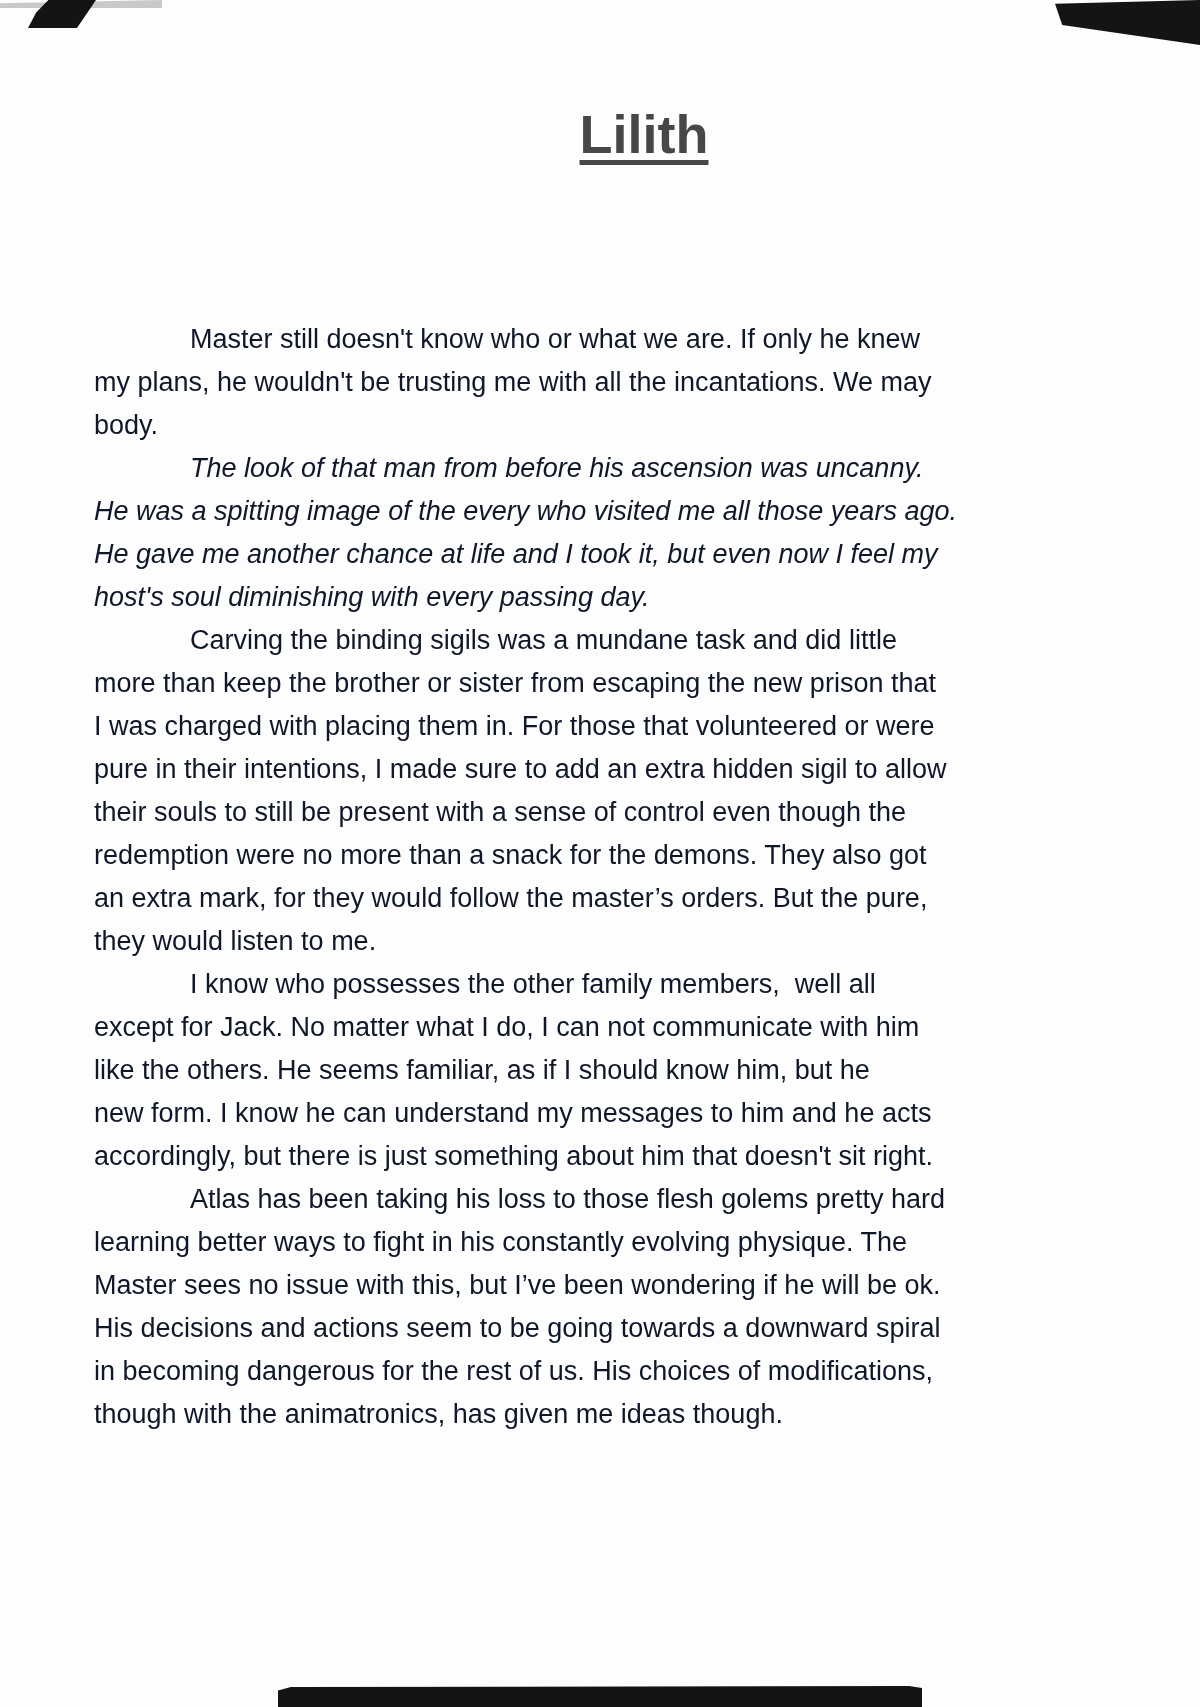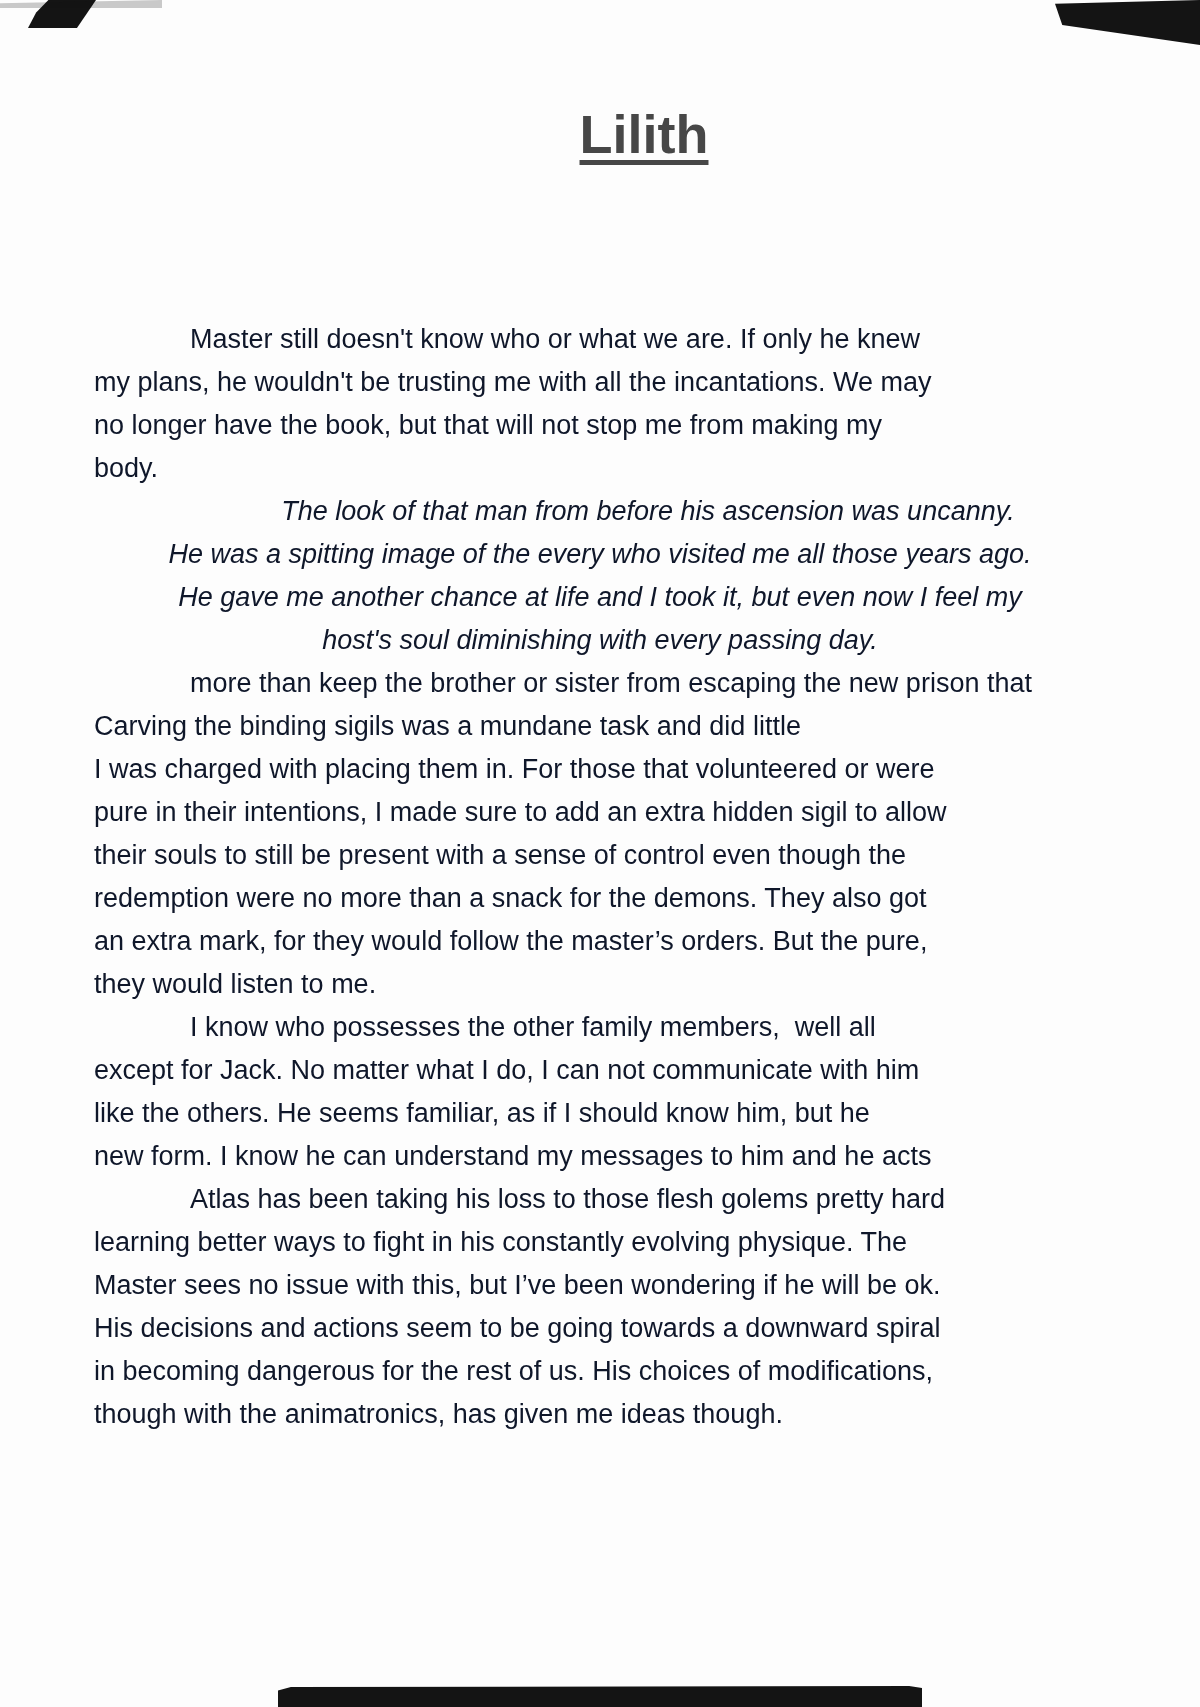--- a/index.html
+++ b/index.html
@@ -43,63 +43,63 @@
     text-decoration-thickness: 5px;
     text-underline-offset: 7px;
     padding-left: 44px;
   }
   .doc-body {
     position: absolute; left: 94px; top: 318px; width: 1012px;
     font-size: 27px; line-height: 43px;
     color: #0f172a;
   }
   .para { margin: 0; }
-  .para.italic { font-style: italic; text-align: center; }
+  .para.italic { font-style: italic; }
   .line { white-space: pre; }
   .para .line:first-child { padding-left: 96px; }
 </style>
 </head>
 <body>
 
 <div class="page">
   <div class="artifact artifact-tl"></div>
   <div class="artifact artifact-tr"></div>
   <div class="artifact artifact-bottom"></div>
   <div class="artifact-bottom-faint"></div>
 
   <h1 class="doc-title">Lilith</h1>
 
   <div class="doc-body">
       <div class="para">
         <div class="line">Master still doesn't know who or what we are. If only he knew</div>
         <div class="line">my plans, he wouldn't be trusting me with all the incantations. We may</div>
-        <div class="line">no longer have the book, but that will not stop me from making my</div>
         <div class="line">body.</div>
       </div>
       <div class="para italic">
         <div class="line">The look of that man from before his ascension was uncanny.</div>
         <div class="line">He was a spitting image of the every who visited me all those years ago.</div>
         <div class="line">He gave me another chance at life and I took it, but even now I feel my</div>
         <div class="line">host's soul diminishing with every passing day.</div>
       </div>
       <div class="para">
+        <div class="line">Carving the binding sigils was a mundane task and did little</div>
         <div class="line">more than keep the brother or sister from escaping the new prison that</div>
-        <div class="line">Carving the binding sigils was a mundane task and did little</div>
         <div class="line">I was charged with placing them in. For those that volunteered or were</div>
         <div class="line">pure in their intentions, I made sure to add an extra hidden sigil to allow</div>
         <div class="line">their souls to still be present with a sense of control even though the</div>
         <div class="line">redemption were no more than a snack for the demons. They also got</div>
         <div class="line">an extra mark, for they would follow the master’s orders. But the pure,</div>
         <div class="line">they would listen to me.</div>
       </div>
       <div class="para">
         <div class="line">I know who possesses the other family members,  well all</div>
         <div class="line">except for Jack. No matter what I do, I can not communicate with him</div>
         <div class="line">like the others. He seems familiar, as if I should know him, but he</div>
         <div class="line">new form. I know he can understand my messages to him and he acts</div>
+        <div class="line">accordingly, but there is just something about him that doesn't sit right.</div>
       </div>
       <div class="para">
         <div class="line">Atlas has been taking his loss to those flesh golems pretty hard</div>
         <div class="line">learning better ways to fight in his constantly evolving physique. The</div>
         <div class="line">Master sees no issue with this, but I’ve been wondering if he will be ok.</div>
         <div class="line">His decisions and actions seem to be going towards a downward spiral</div>
         <div class="line">in becoming dangerous for the rest of us. His choices of modifications,</div>
         <div class="line">though with the animatronics, has given me ideas though.</div>
       </div>
     </div>

